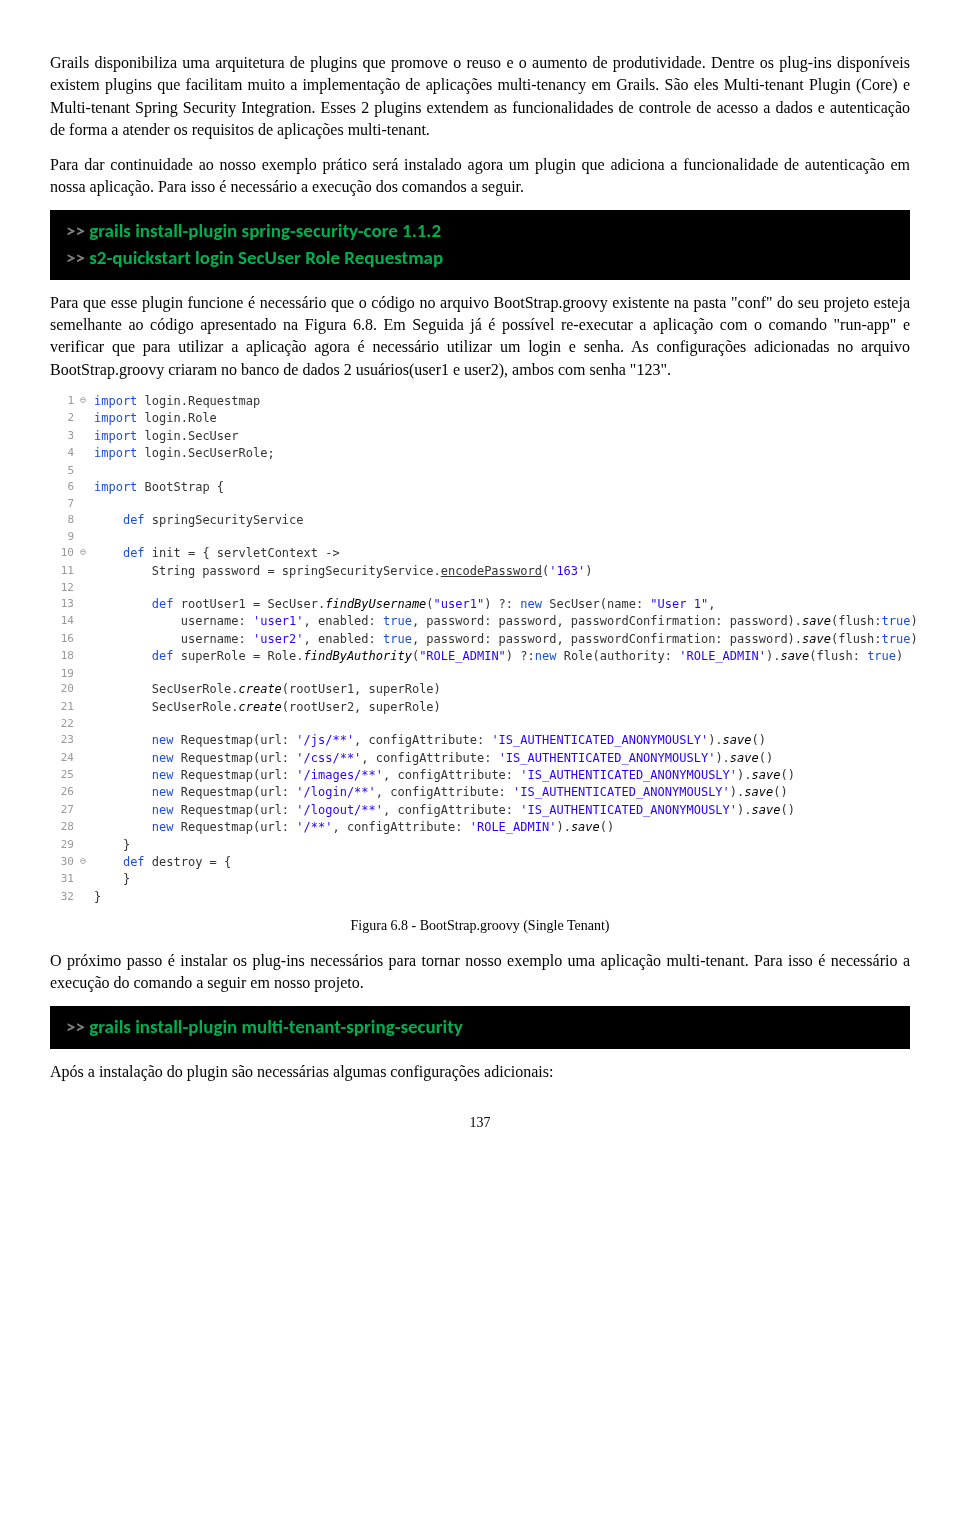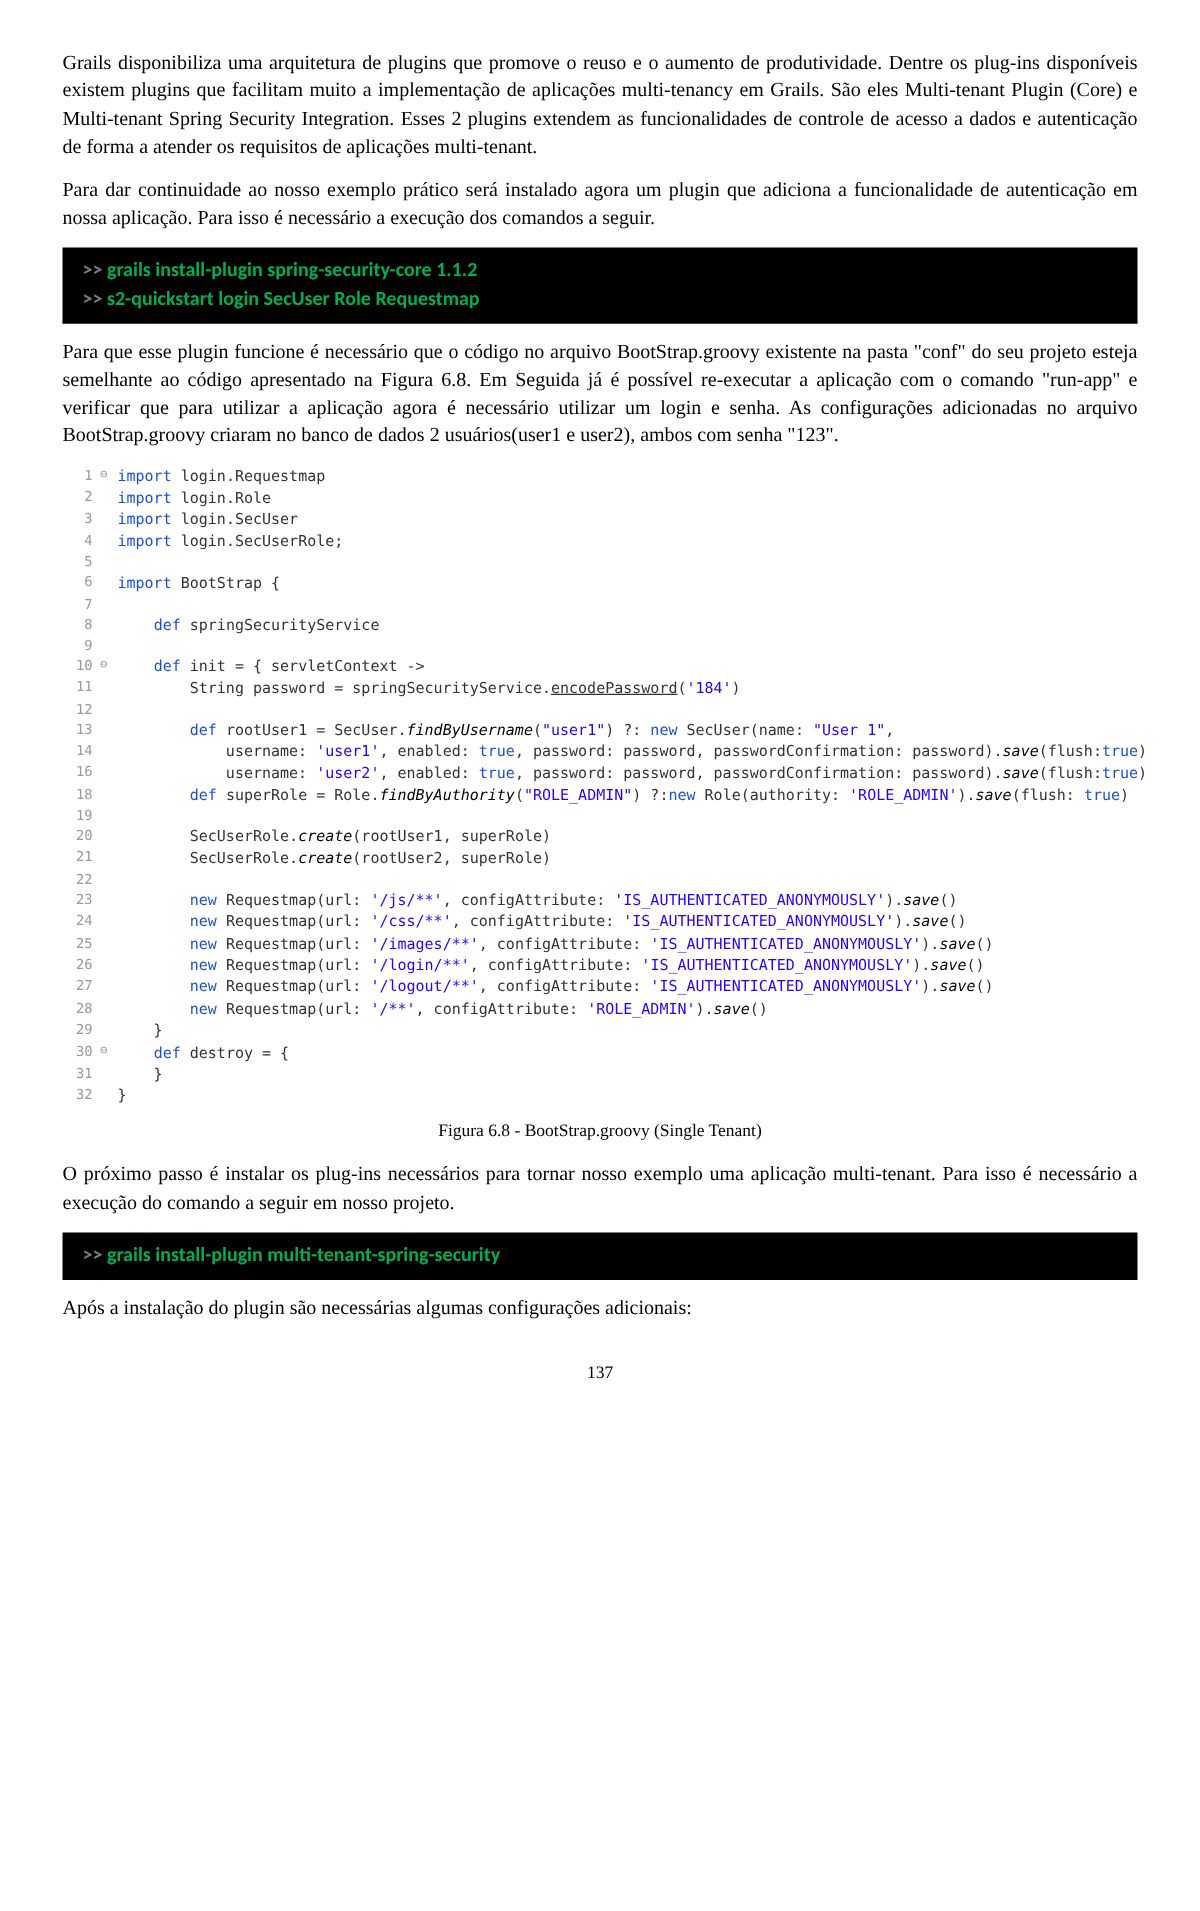--- a/index.html
+++ b/index.html
@@ -5,31 +5,31 @@
   body {
     font-family: "Times New Roman", serif;
     margin: 0;
     padding: 40px 50px;
     background: #fff;
     color: #000;
     line-height: 1.4;
     width: 860px;
   }
   p {
-    margin: 0 0 12px 0;
+    margin: 12px 0 12px 0;
     text-align: justify;
     font-size: 16px;
   }
   .code-block {
     background: #000;
     padding: 8px 16px;
     margin: 12px 0;
     font-family: "Calibri", Arial, sans-serif;
     font-weight: bold;
-    font-size: 16px;
+    font-size: 19px;
   }
   .code-block .prompt { color: #7f7f7f; }
   .code-block .cmd { color: #00b050; }
   .figure-caption {
     text-align: center;
     font-weight: normal;
     font-size: 14px;
     margin: 10px 0 14px 0;
   }
   .code-editor {
@@ -131,21 +131,21 @@
       <div class="code-text"></div>
     </div>
     <div class="code-line">
       <div class="lineno">10</div>
       <div class="marker">⊖</div>
       <div class="code-text">&nbsp;&nbsp;&nbsp;&nbsp;<span class="kw">def</span> init = { servletContext -&gt;</div>
     </div>
     <div class="code-line">
       <div class="lineno">11</div>
       <div class="marker"></div>
-      <div class="code-text">&nbsp;&nbsp;&nbsp;&nbsp;&nbsp;&nbsp;&nbsp;&nbsp;String password = springSecurityService.<span class="und">encodePassword</span>(<span class="str">'184'</span>)</div>
+      <div class="code-text">&nbsp;&nbsp;&nbsp;&nbsp;&nbsp;&nbsp;&nbsp;&nbsp;String password = springSecurityService.<span class="und">encodePassword</span>(<span class="str">'163'</span>)</div>
     </div>
     <div class="code-line">
       <div class="lineno">12</div>
       <div class="marker"></div>
       <div class="code-text"></div>
     </div>
     <div class="code-line">
       <div class="lineno">13</div>
       <div class="marker"></div>
       <div class="code-text">&nbsp;&nbsp;&nbsp;&nbsp;&nbsp;&nbsp;&nbsp;&nbsp;<span class="kw">def</span> rootUser1 = SecUser.<span class="mtd">findByUsername</span>(<span class="str">"user1"</span>) ?: <span class="kw">new</span> SecUser(name: <span class="str">"User 1"</span>,</div>

